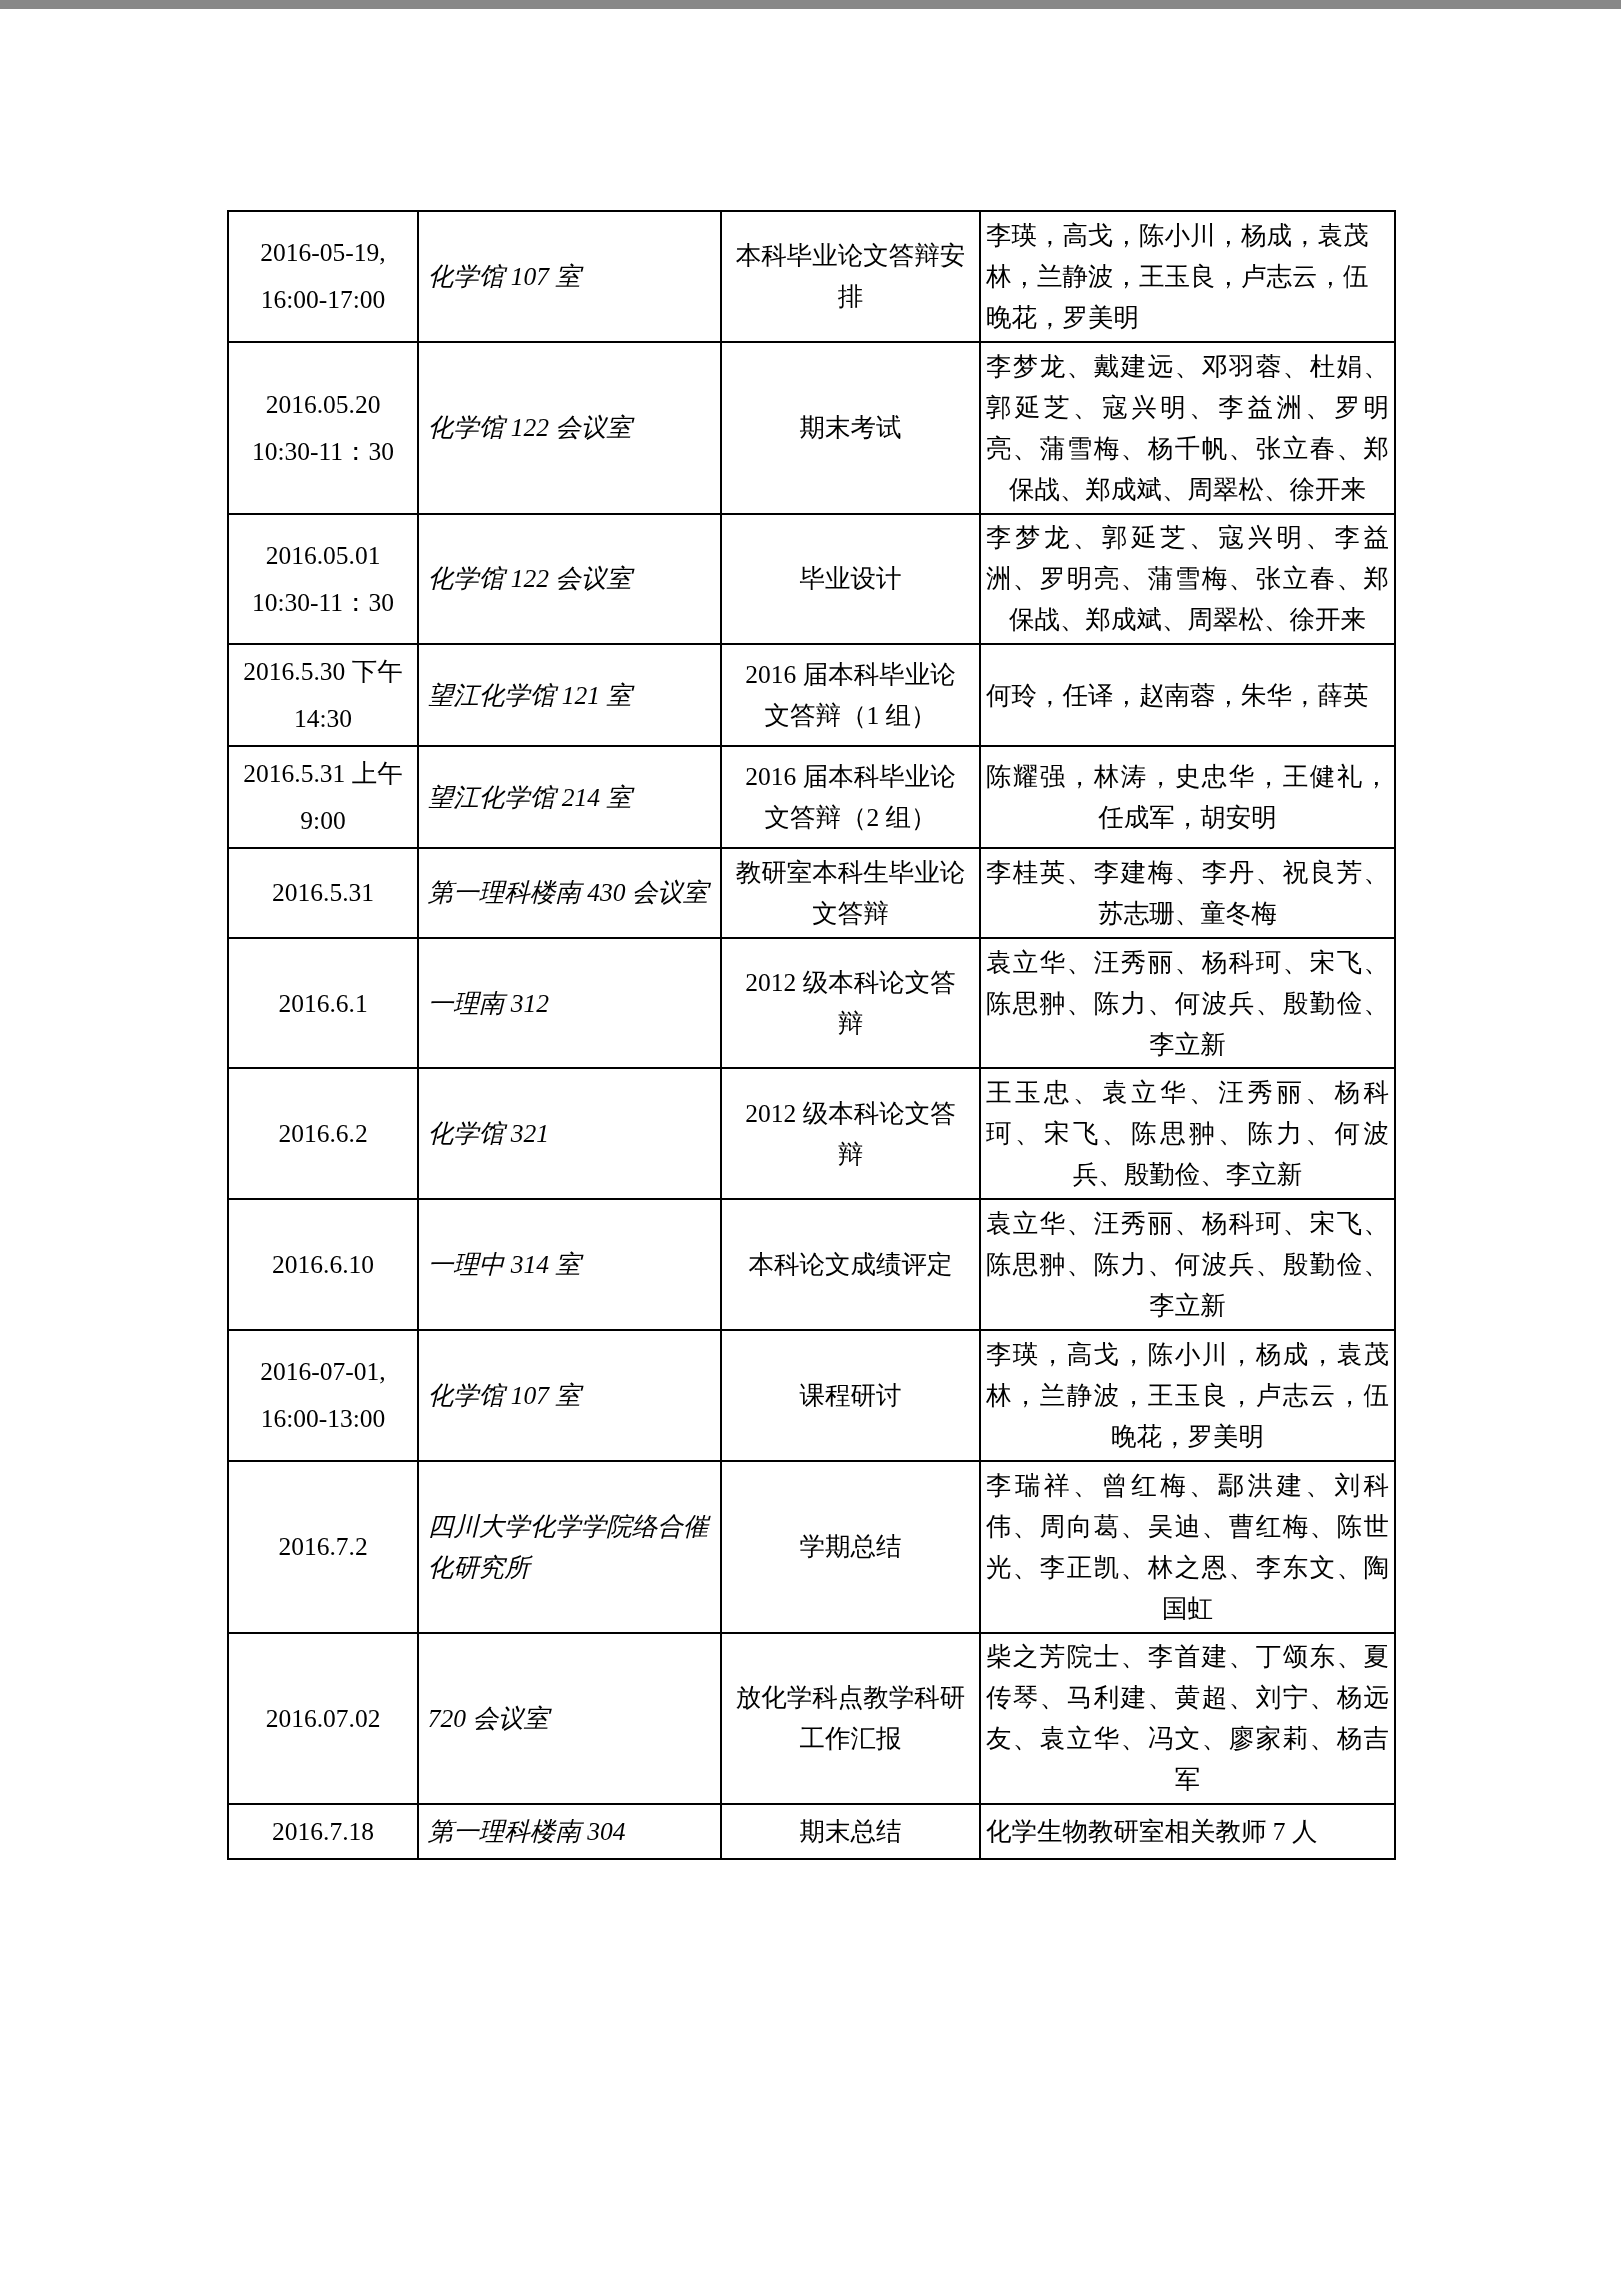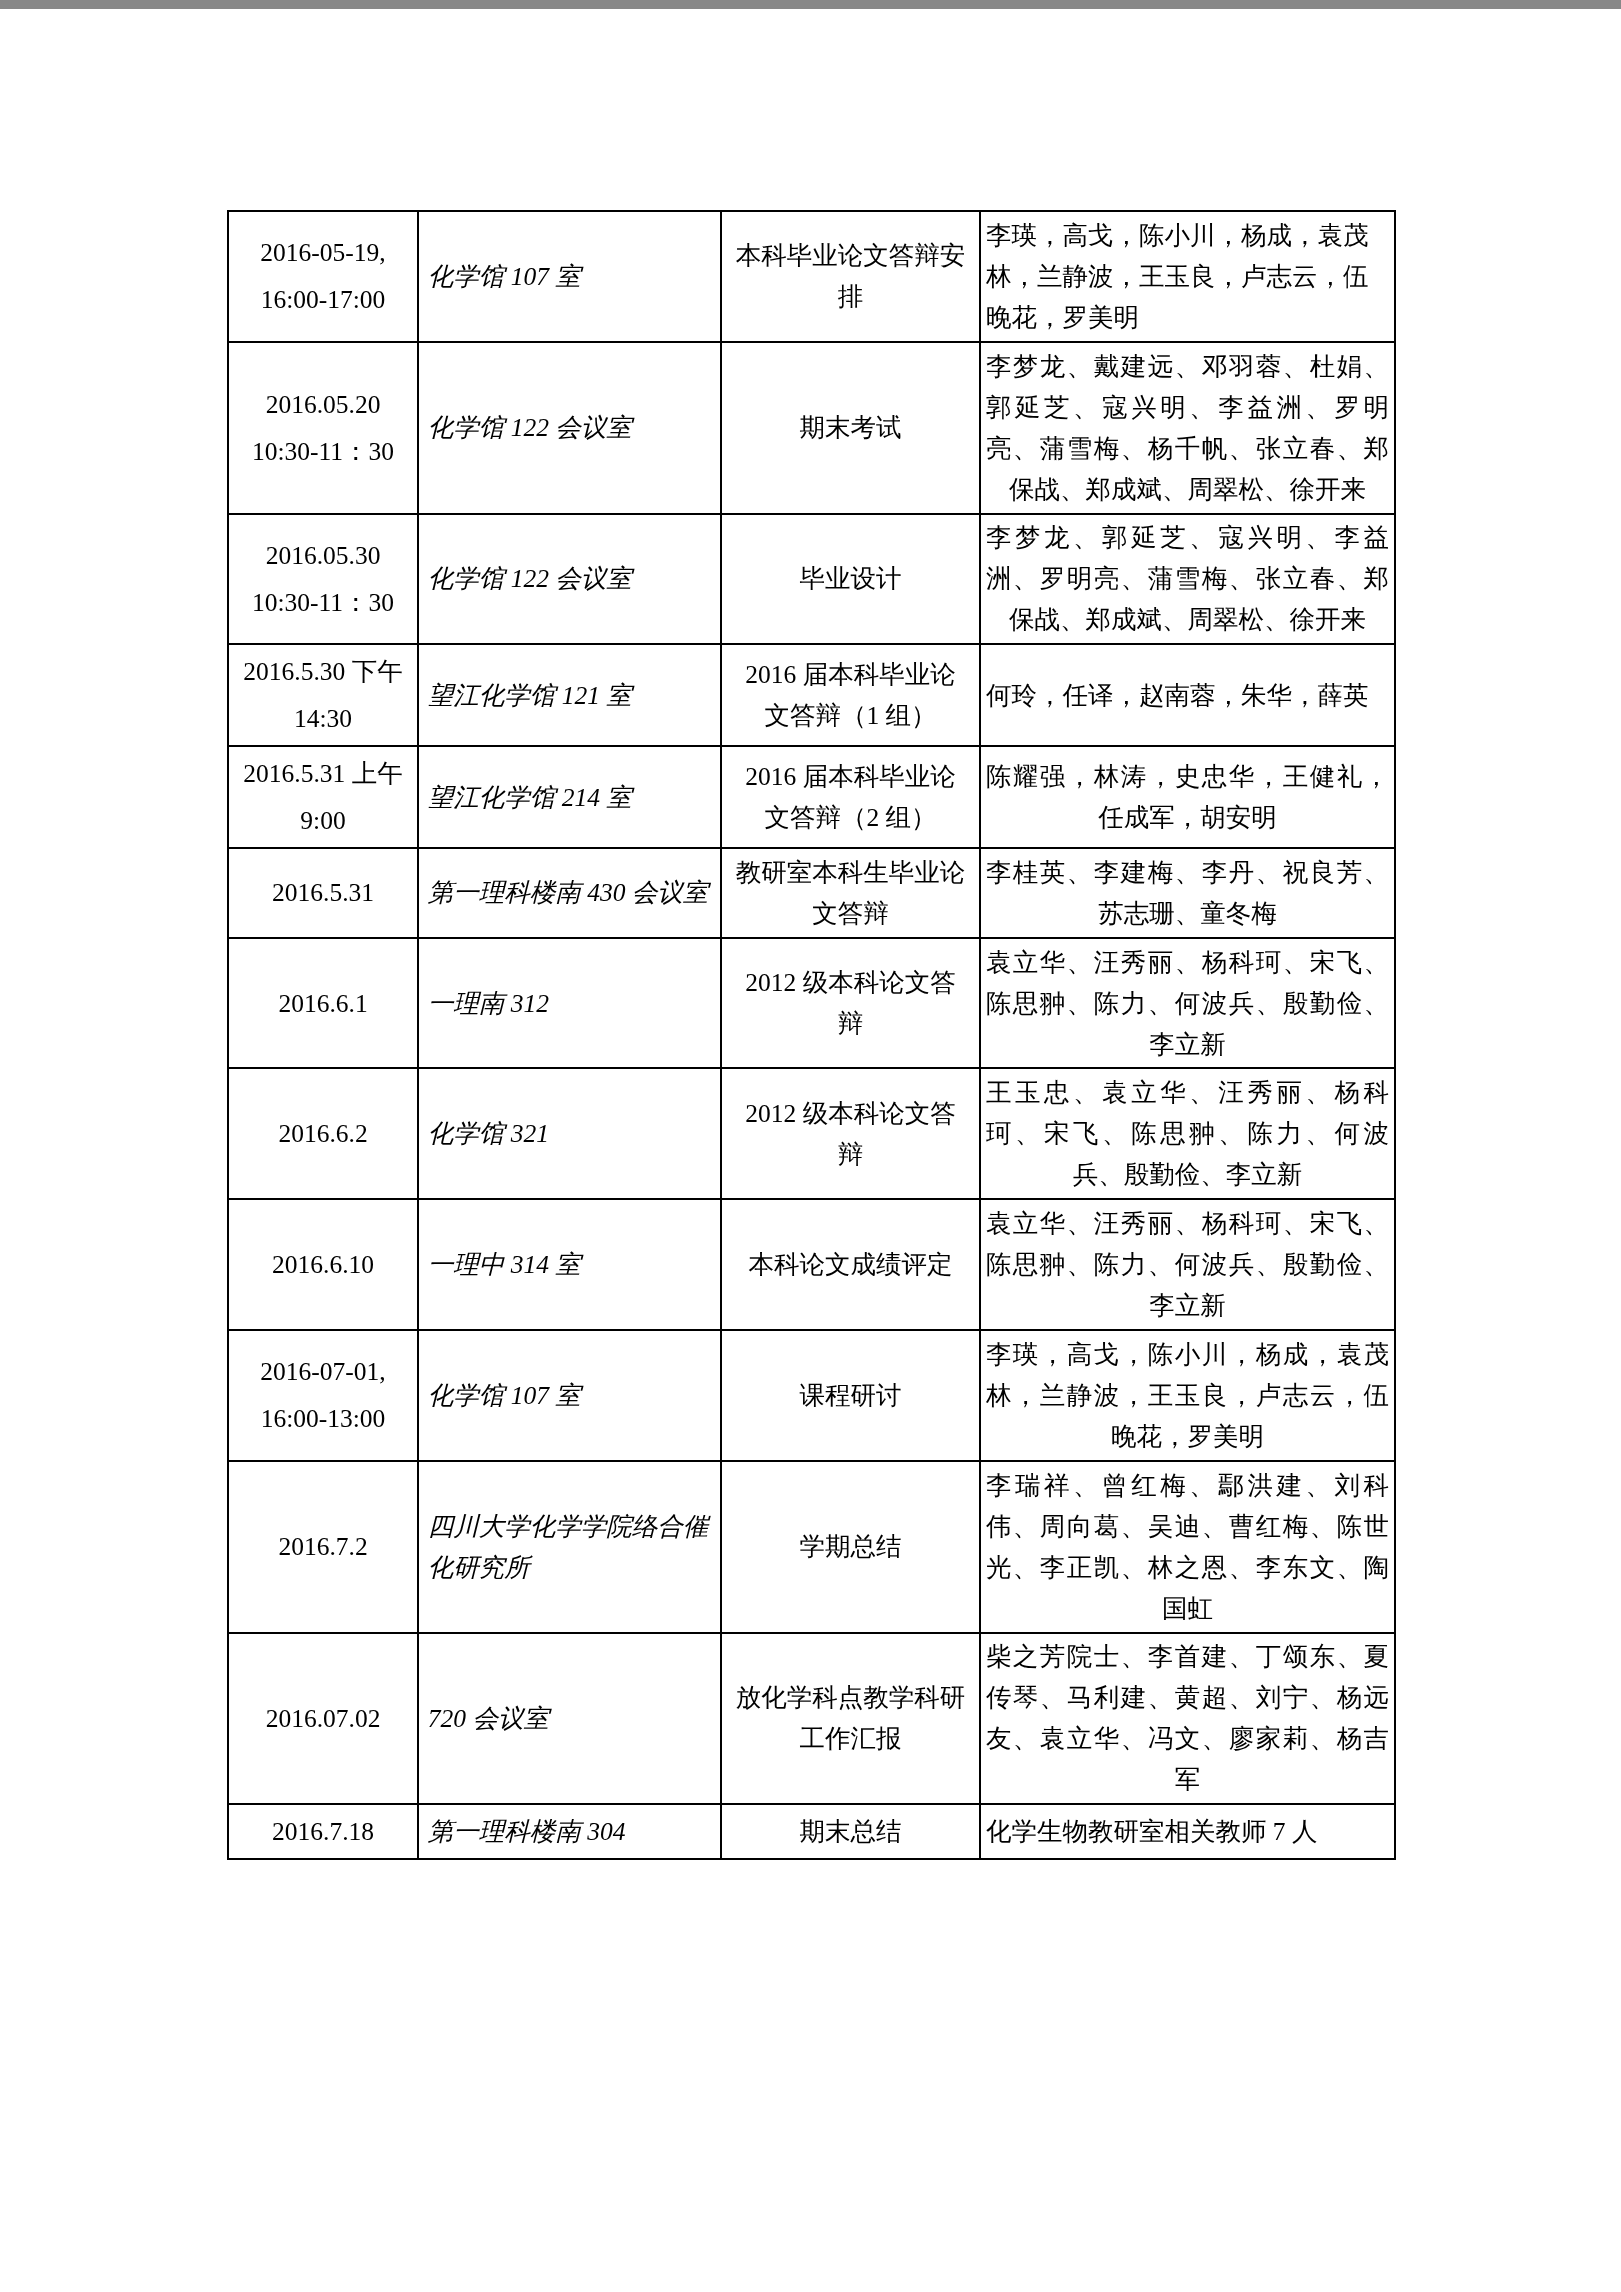--- a/index.html
+++ b/index.html
@@ -45,21 +45,21 @@
           <td class="names left-last">李瑛，高戈，陈小川，杨成，袁茂林，兰静波，王玉良，卢志云，伍晚花，罗美明</td>
         </tr>
         <tr>
           <td class="date">2016.05.20
 10:30-11：30</td>
           <td class="loc">化学馆 122 会议室</td>
           <td class="topic">期末考试</td>
           <td class="names">李梦龙、戴建远、邓羽蓉、杜娟、郭延芝、寇兴明、李益洲、罗明亮、蒲雪梅、杨千帆、张立春、郑保战、郑成斌、周翠松、徐开来</td>
         </tr>
         <tr>
-          <td class="date">2016.05.30
+          <td class="date">2016.05.01
 10:30-11：30</td>
           <td class="loc">化学馆 122 会议室</td>
           <td class="topic">毕业设计</td>
           <td class="names">李梦龙、郭延芝、寇兴明、李益洲、罗明亮、蒲雪梅、张立春、郑保战、郑成斌、周翠松、徐开来</td>
         </tr>
         <tr>
           <td class="date">2016.5.30 下午
 14:30</td>
           <td class="loc">望江化学馆 121 室</td>
           <td class="topic">2016 届本科毕业论文答辩（1 组）</td>

